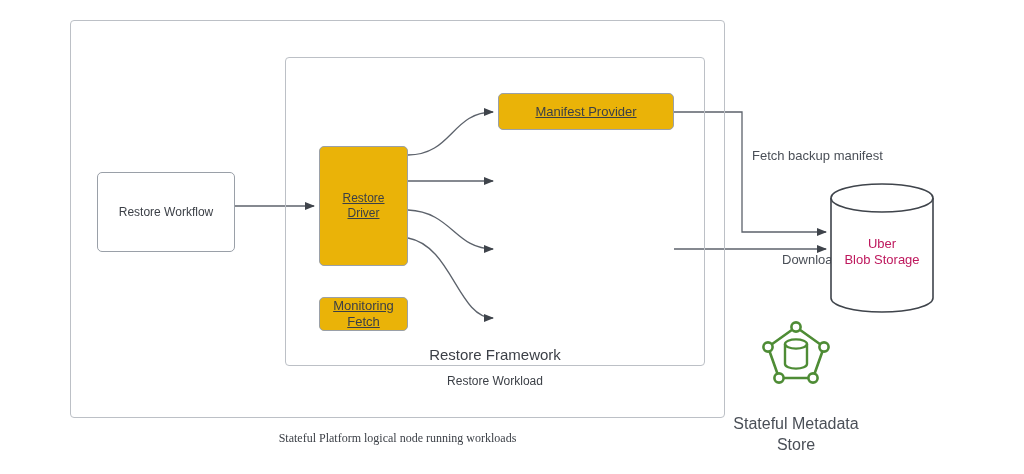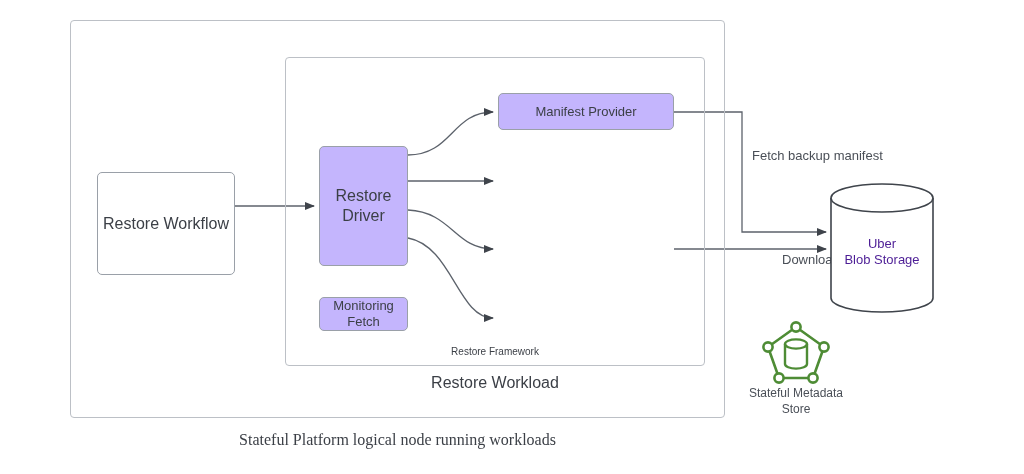--- a/index.html
+++ b/index.html
@@ -36,21 +36,22 @@
     text-align: center;
     line-height: 1.22;
     color: #3b3f46;
     border: 1px solid #9aa0a8;
     border-radius: 5px;
   }
   .node-white {
     background: #ffffff;
   }
   .node-grey {
-    background: #c4b5fd;
+    background: #eab308;
+    text-decoration: underline;
   }
   .container-box {
     position: absolute;
     box-sizing: border-box;
     border: 1px solid #bcc0c6;
     border-radius: 4px;
     background: transparent;
   }
   .caption {
     position: absolute;
@@ -63,37 +64,37 @@
     color: #4a4f57;
     white-space: nowrap;
   }
   .cylinder {
     position: absolute;
   }
   .cyl-label {
     position: absolute;
     width: 100%;
     text-align: center;
-    color: #4c1d95;
+    color: #be185d;
     line-height: 1.25;
   }
   .metastore {
     position: absolute;
   }
   .metastore-label {
     position: absolute;
     width: 160px;
     text-align: center;
     color: #4a4f57;
     line-height: 1.3;
   }
-  .t14 { font-size: 16px; }
+  .t14 { font-size: 12px; }
   .t13 { font-size: 13px; }
-  .t12 { font-size: 12px; }
-  .t11 { font-size: 10px; text-align: center; }
+  .t12 { font-size: 16px; margin-top: 28px; }
+  .t11 { font-size: 15px; text-align: center; }
 </style>
 </head>
 <body>
 
 <div id="canvas">
 
   <svg id="wires" viewBox="0 0 1024 474" width="1024" height="474">
     <defs>
       <marker id="ah" markerWidth="10" markerHeight="8" refX="9" refY="4" orient="auto" markerUnits="userSpaceOnUse">
         <path d="M0,0 L10,4 L0,8 Z" fill="#3f444b"></path>
@@ -114,21 +115,21 @@
       <path d="M674,112 L742,112 L742,232 L826,232" marker-end="url(#ah)"></path>
 
       <path d="M674,249 L826,249" marker-end="url(#ah)"></path>
     </g>
   </svg>
 
   <div class="container-box" style="left:70px; top:20px; width:655px; height:398px;"></div>
 
   <div class="container-box" style="left:285px; top:57px; width:420px; height:309px;"></div>
 
-  <div class="node node-white t14" style="left:97px; top:172px; width:138px; height:103px;text-align:center;">
+  <div class="node node-white t14" style="left:97px; top:172px; width:138px; height:80px;text-align:center;">
     <span>Restore Workflow</span>
   </div>
 
   <div class="node node-grey t14" style="left:319px; top:146px; width:89px; height:120px;">
     <span>
       <span>Restore</span><br>
       <span>Driver</span>
     </span>
   </div>
 

